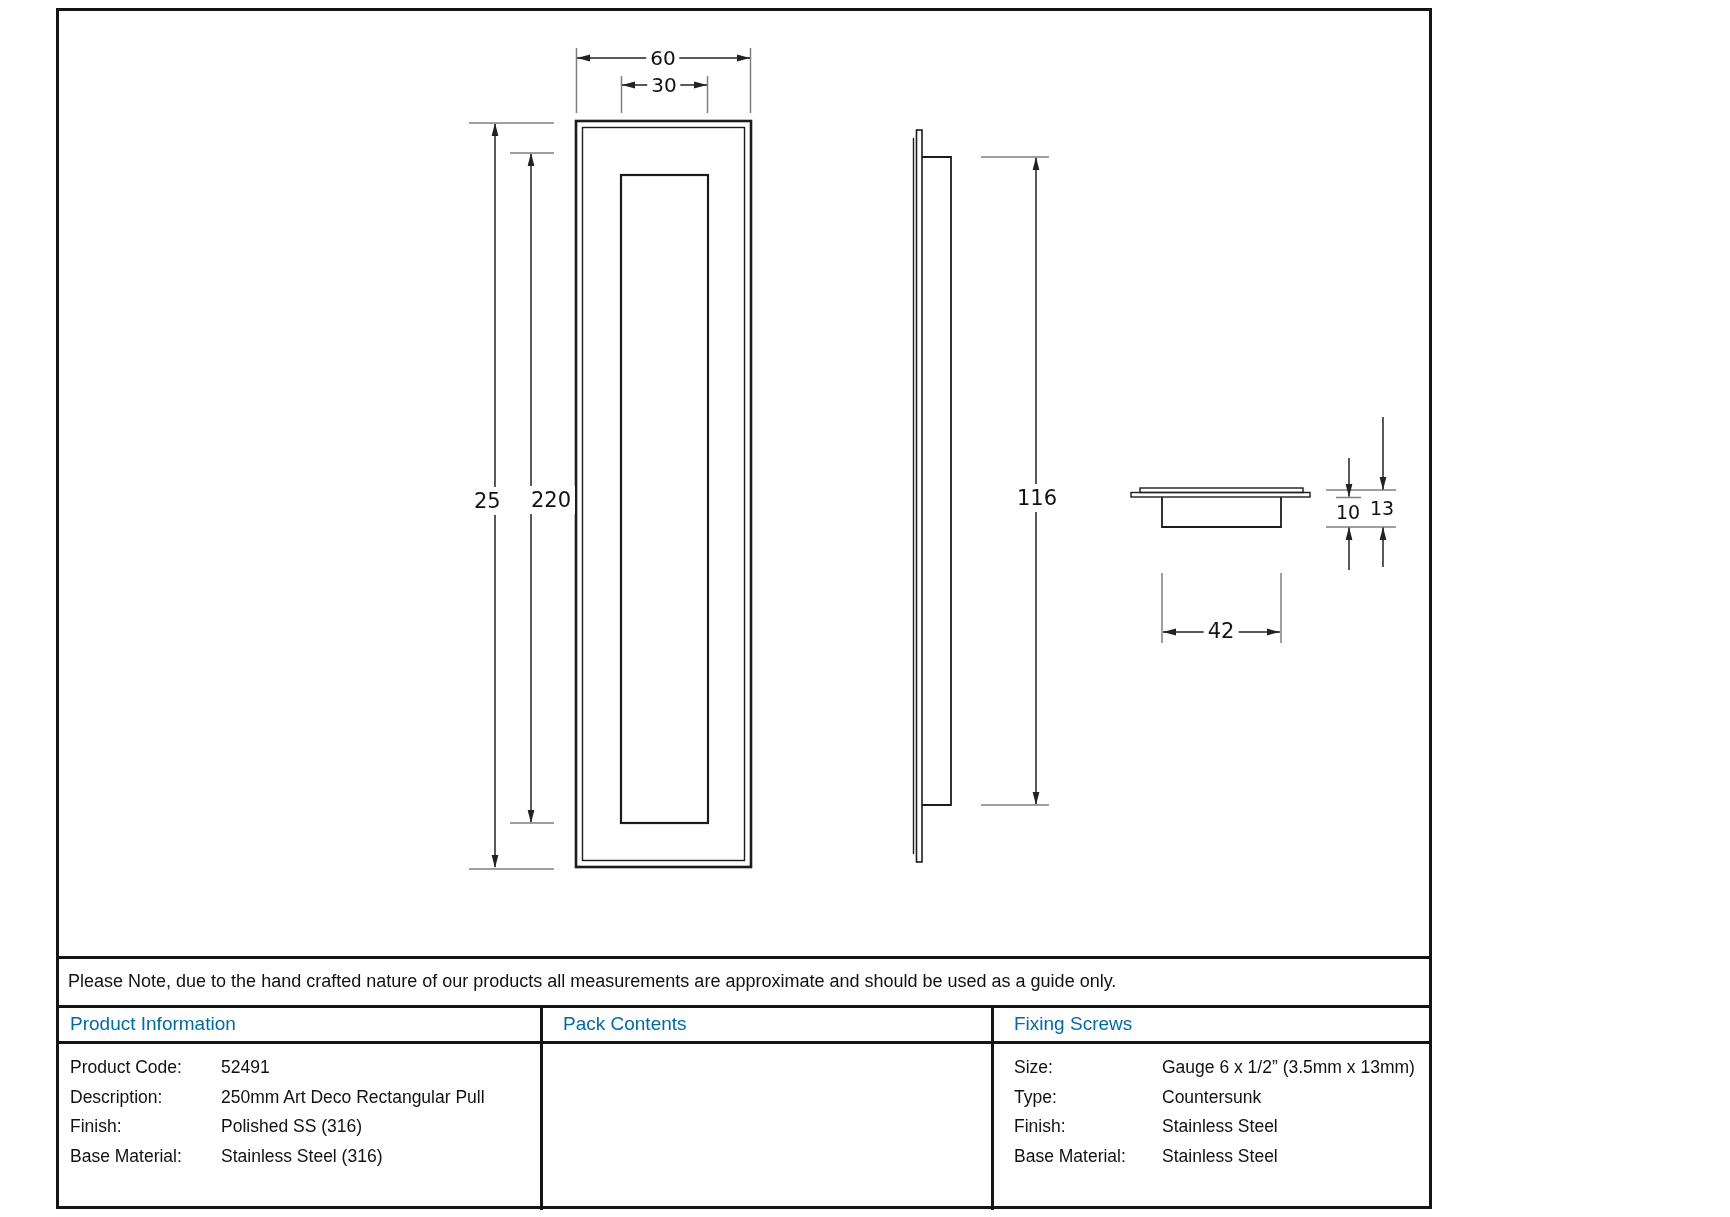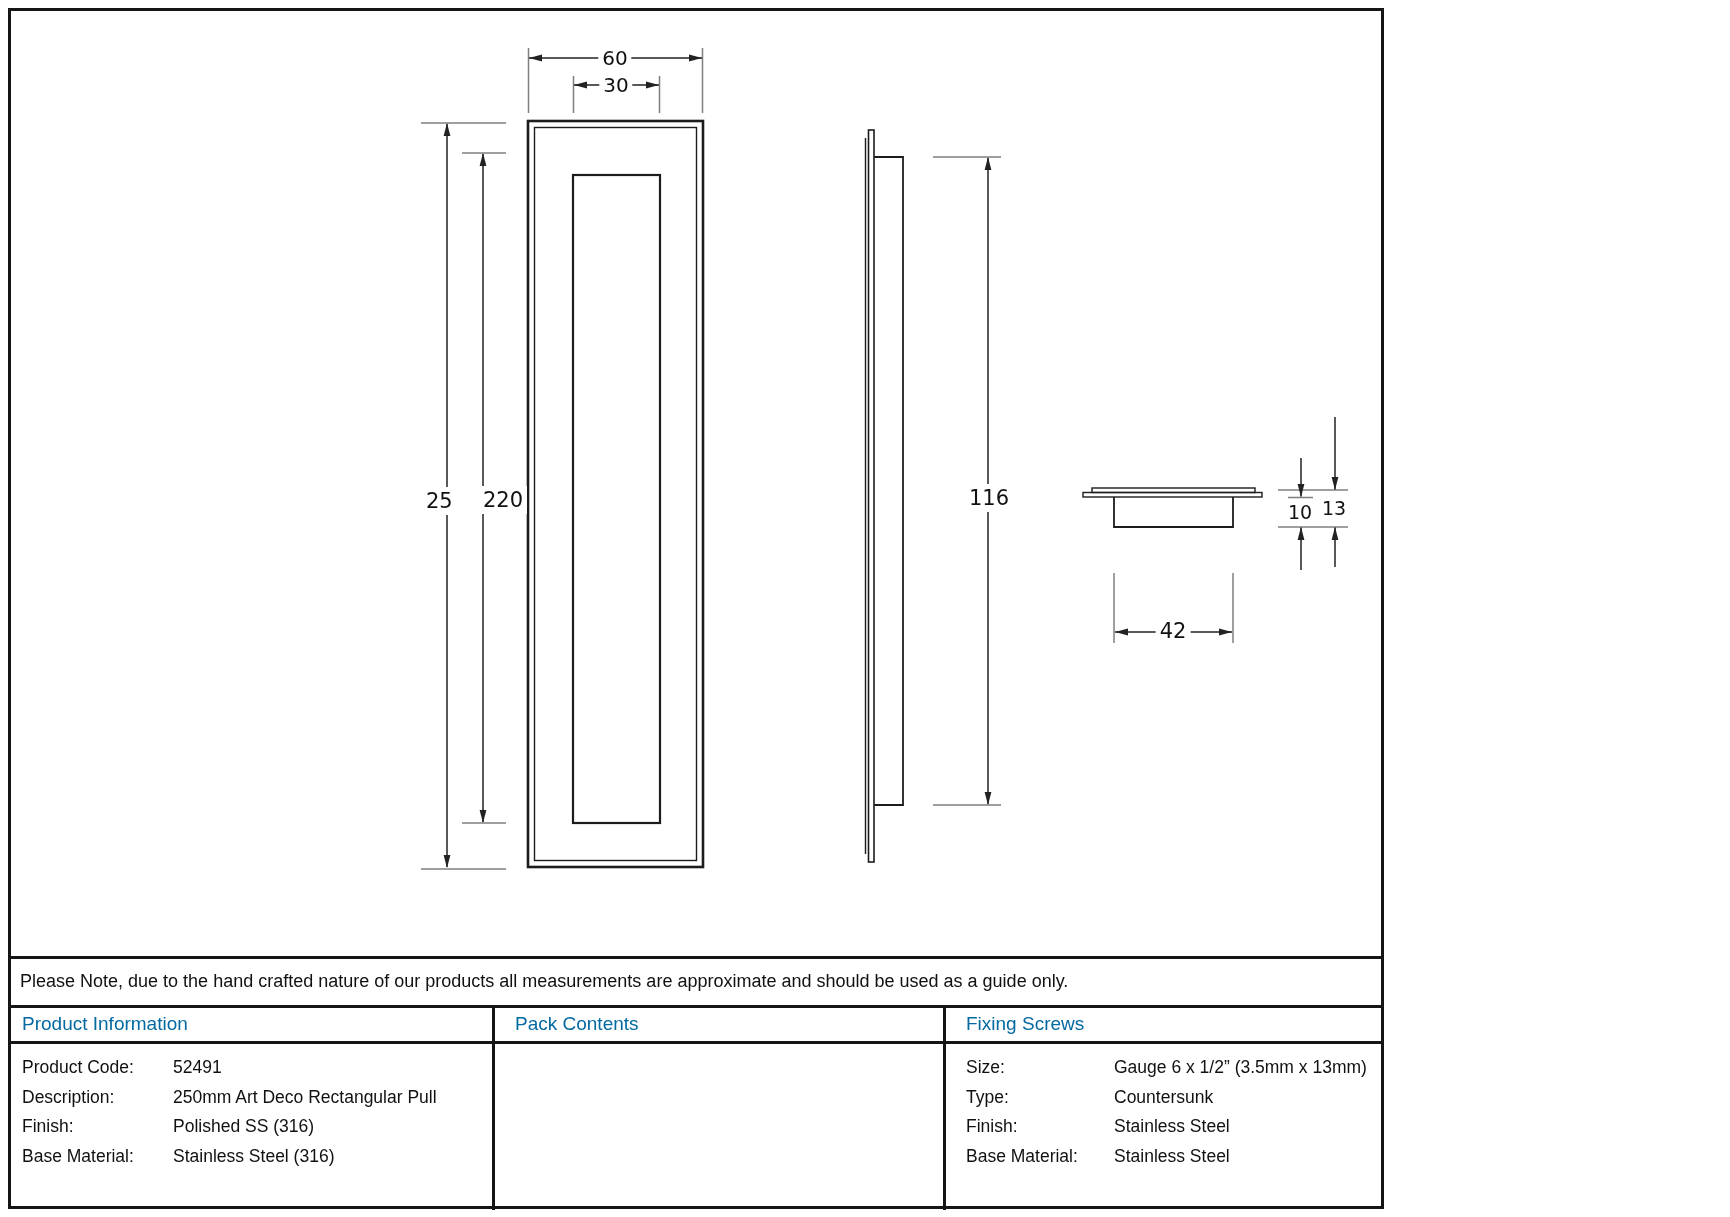--- a/index.html
+++ b/index.html
@@ -1,17 +1,17 @@
 <!DOCTYPE html>
 <html><head>
 <meta charset="utf-8">
 <style>
   html,body{margin:0;padding:0;background:#fff;}
   #canvas{position:relative;width:1392px;height:1217px;background:#fff;
-          font-family:"Liberation Sans",sans-serif;color:#1c1c1c;overflow:hidden;}
+          font-family:"Liberation Sans",sans-serif;color:#1c1c1c;overflow:hidden;margin-left:48px;}
   
   .sheet-border{position:absolute;left:8px;top:8px;right:8px;bottom:8px;border:3px solid #151515;}
   .hline{position:absolute;background:#151515;}
   .vline{position:absolute;background:#151515;}
   
   svg.draw{position:absolute;left:0;top:0;}
   
   .dim{position:absolute;transform:translate(-50%,-50%);background:#fff;padding:2px 4px;
        font-family:"DejaVu Sans","Liberation Sans",sans-serif;font-size:20px;color:#111;white-space:nowrap;}
   .dim.big{font-size:21px;}

